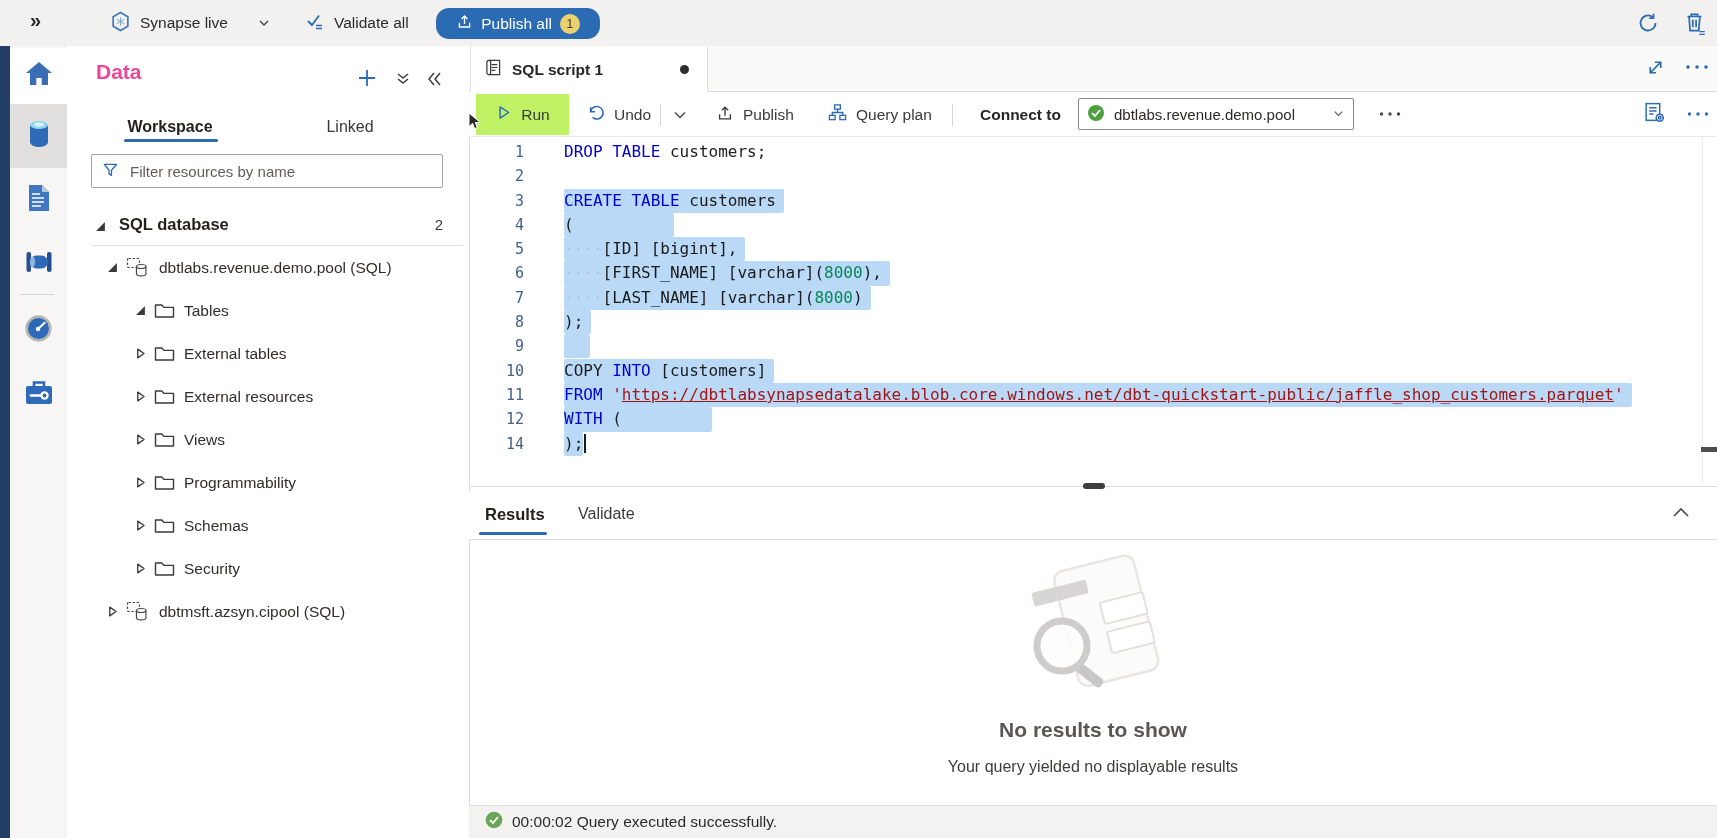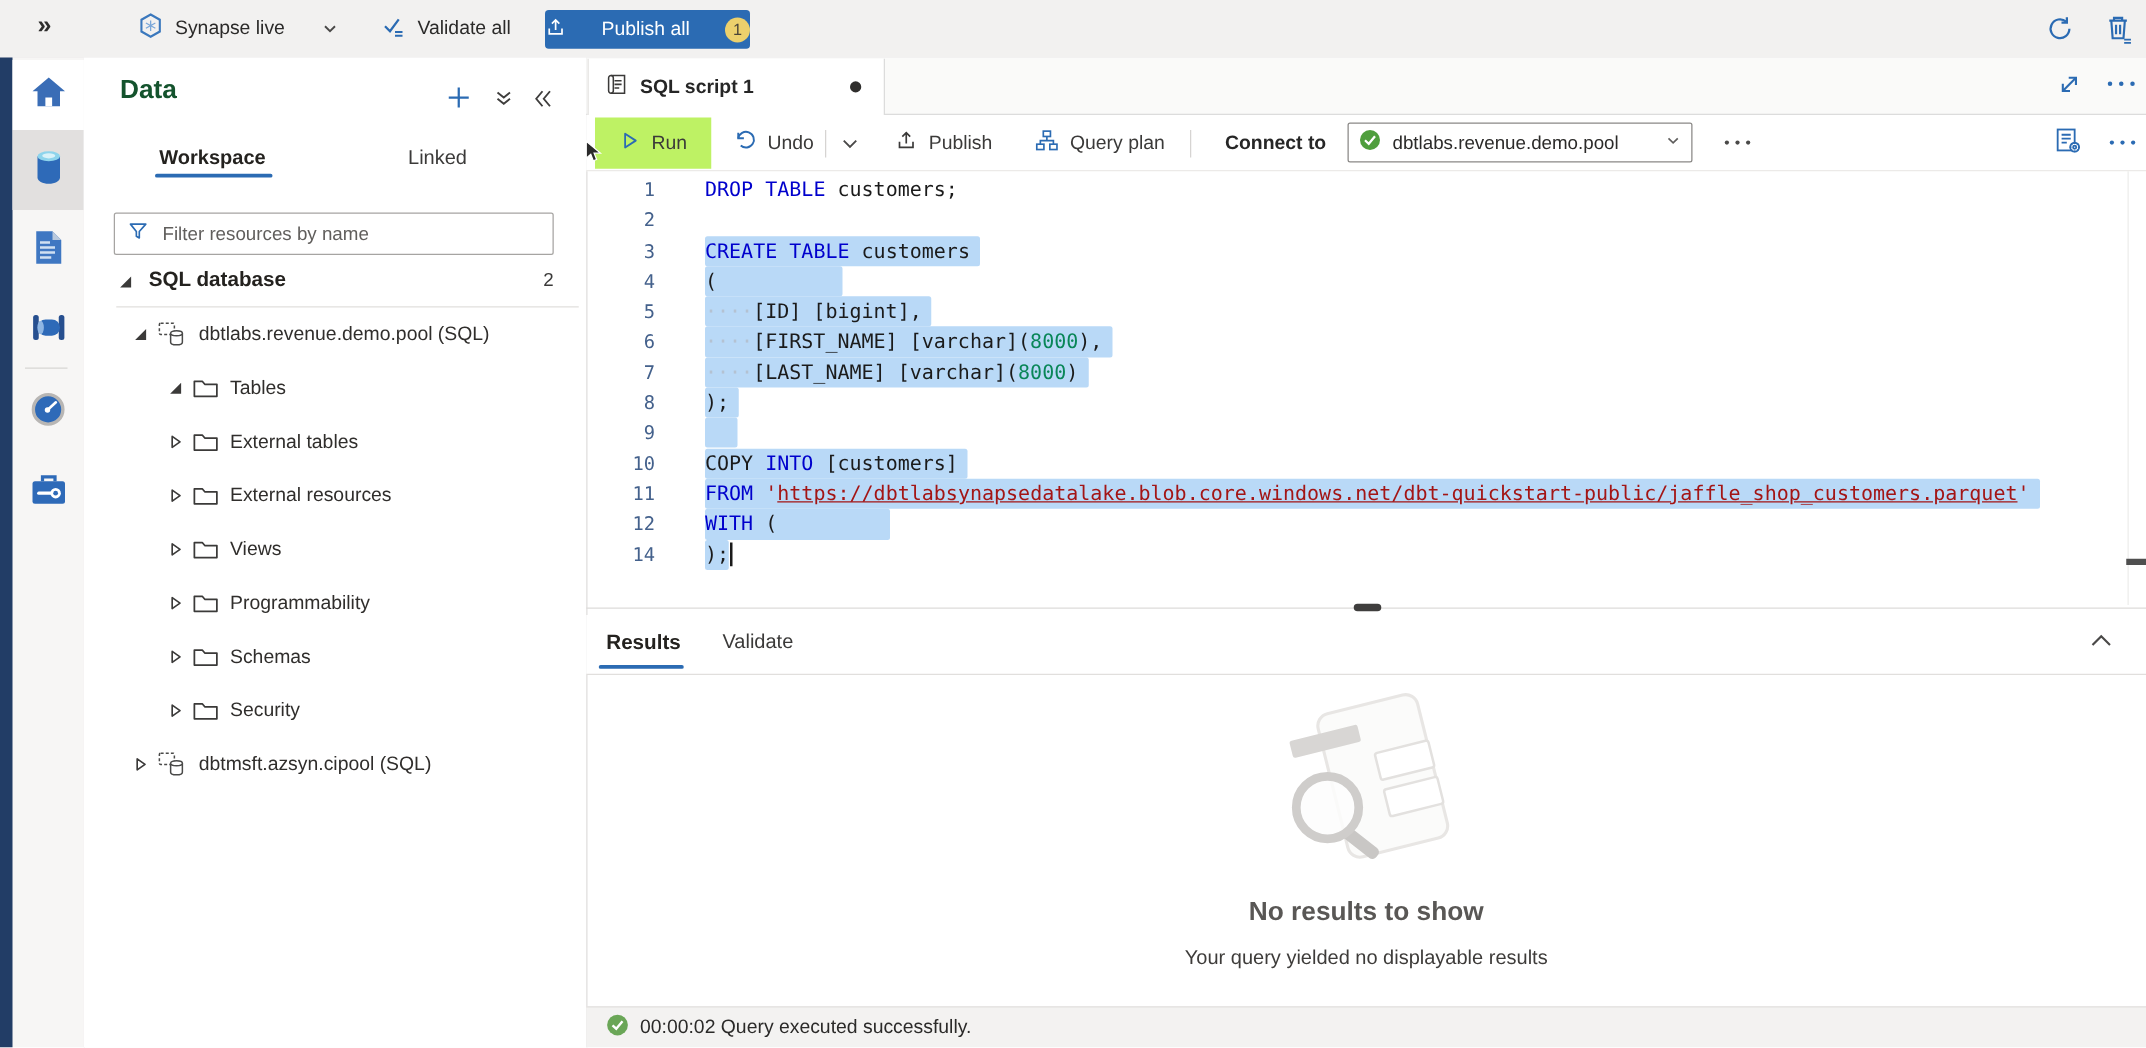--- a/index.html
+++ b/index.html
@@ -4,33 +4,33 @@
 <style>
   html,body{margin:0;padding:0;background:#fff;}
   body{width:1717px;height:838px;overflow:hidden;position:relative;
        font-family:"Liberation Sans", sans-serif;color:#2f2e2d;}
   .abs{position:absolute;}
   .flexc{display:flex;align-items:center;}
   
   #topbar{left:0;top:0;width:1717px;height:46px;background:#f2f1f0;border-bottom:1px solid #e2e1df;}
   #expander{left:30px;top:9px;font-size:20px;font-weight:700;color:#2f2e2d;cursor:pointer;}
   .tb-group{top:0;height:46px;gap:9px;font-size:15.5px;color:#2b2a29;}
-  #publish-all{left:436px;top:8px;width:164px;height:31px;background:#2b6bb3;border-radius:3px;
-               display:flex;align-items:center;justify-content:space-between;gap:8px;color:#fff;font-size:15.5px;cursor:pointer;}
+  #publish-all{left:436px;top:8px;width:164px;height:31px;background:#2b6bb3;border-radius:13px;
+               display:flex;align-items:center;justify-content:center;gap:8px;color:#fff;font-size:15.5px;cursor:pointer;}
   #publish-badge{width:20px;height:20px;border-radius:50%;background:#ecd06c;color:#4a4438;
                  font-size:13px;display:flex;align-items:center;justify-content:center;}
   
   #rail{left:0;top:46px;width:67px;height:792px;background:#f7f6f5;border-right:1px solid #e5e4e2;}
   #rail-strip{left:0;top:0;width:10px;height:792px;background:#223d66;}
   .rail-tile{left:10px;width:57px;display:flex;align-items:center;justify-content:center;cursor:pointer;}
   
   #data-panel{left:67px;top:46px;width:402px;height:792px;background:#fff;border-right:1px solid #e0dedd;}
-  #dp-title{left:29px;top:14px;font-size:21px;font-weight:700;color:#14532d;}
+  #dp-title{left:29px;top:14px;font-size:21px;font-weight:700;color:#ec4899;}
   .dp-tab{top:66px;height:30px;display:flex;align-items:center;justify-content:center;font-size:16px;cursor:pointer;}
-  #filter-box{left:24px;top:124px;width:352px;height:34px;border:1px solid #a6a4a2;border-radius:2px;
+  #filter-box{left:24px;top:108px;width:352px;height:34px;border:1px solid #a6a4a2;border-radius:2px;
               background:#fff;display:flex;align-items:center;padding:0 10px;gap:9px;box-sizing:border-box;}
   #filter-box input{border:none;outline:none;flex:1;font-size:15px;font-family:"Liberation Sans",sans-serif;color:#323130;background:transparent;}
   #filter-box input::placeholder{color:#605e5c;}
   #tree-root{left:0;top:157px;width:402px;height:42px;}
   #tree-root .lbl{font-size:16.5px;font-weight:600;color:#24221f;}
   #tree-divider{left:26px;top:199px;width:370px;height:1px;background:#e1dfdd;}
   .tree-row{height:43px;display:flex;align-items:center;cursor:pointer;}
   .tree-row .tg{width:14px;display:flex;justify-content:center;}
   .tree-row .ic{margin-left:7px;display:flex;}
   .tree-row .lb{margin-left:9px;font-size:15.5px;color:#302e2c;white-space:nowrap;}

